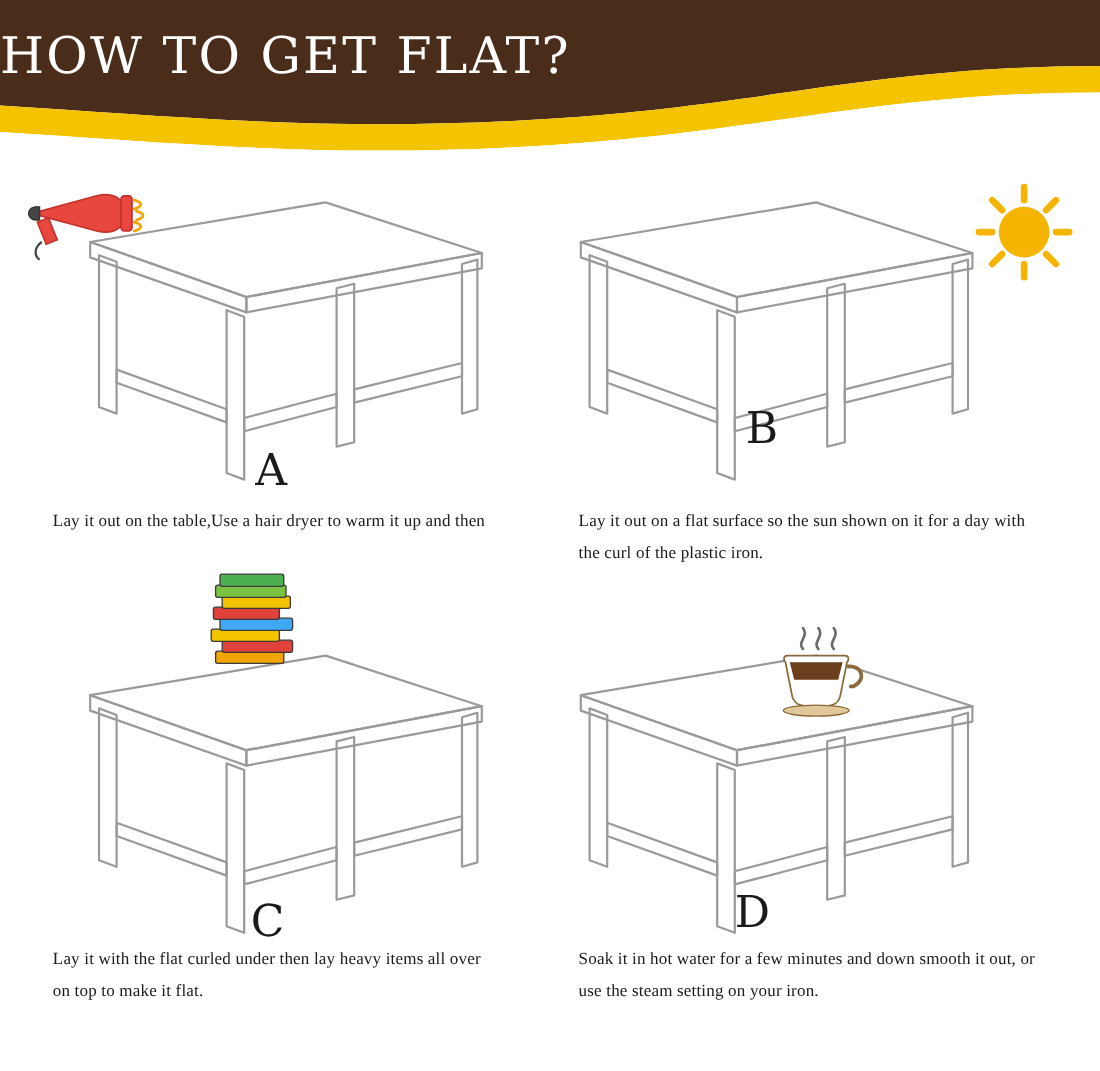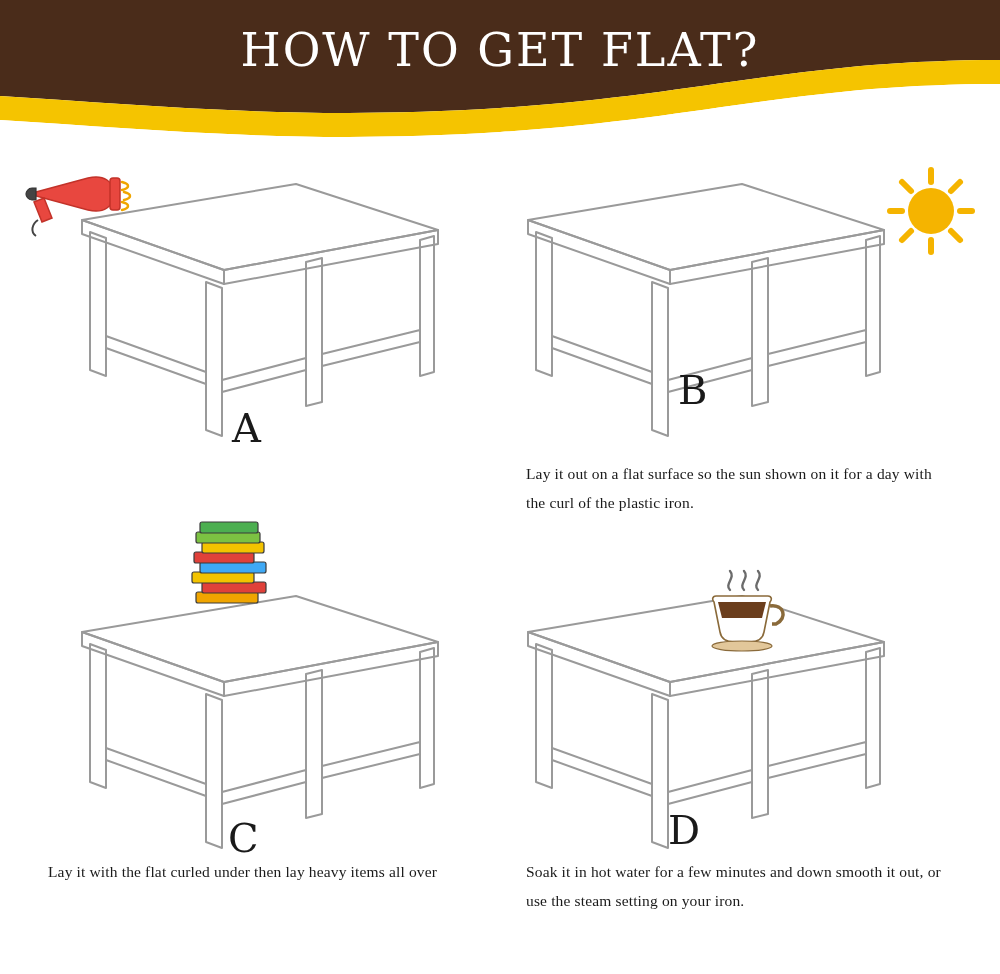--- a/index.html
+++ b/index.html
@@ -27,21 +27,21 @@
     top: 0; left: 0;
     width: 1000px;
     height: 150px;
   }
   .header-title {
     position: absolute;
     top: 0; left: 0;
     width: 1000px;
     height: 100px;
     line-height: 100px;
-    text-align: center;
+    text-align: left;
     color: #ffffff;
     font-family: "DejaVu Serif", serif;
     font-size: 46px;
     letter-spacing: 2px;
     font-weight: normal;
     white-space: nowrap;
   }
 
   
   .panels {
@@ -141,20 +141,21 @@
           <path d="M26,36 L34,56 L24,60 L16,40 Z" fill="#e8473f" stroke="#c23229" stroke-width="1.5"></path>
           <path d="M20,58 C14,62 12,70 18,74" fill="none" stroke="#444" stroke-width="2"></path>
           <path d="M104,20 C112,22 112,26 104,28" fill="none" stroke="#f0a500" stroke-width="2.5" stroke-linecap="round"></path>
           <path d="M106,30 C114,32 114,36 106,38" fill="none" stroke="#f0a500" stroke-width="2.5" stroke-linecap="round"></path>
           <path d="M104,40 C112,42 112,46 104,48" fill="none" stroke="#f0a500" stroke-width="2.5" stroke-linecap="round"></path>
         </g>
       </svg>
     </div>
     <div class="panel-letter letter-a">A</div>
     <div class="caption">
+      <span class="cap-line">Lay it out on the table,Use a hair dryer to warm it up and then</span>
     </div>
   </div>
 
   <div class="panel panel-b">
     <div class="art">
       <svg width="480" height="300" viewBox="0 0 480 300">
         <g fill="none" stroke="#9a9a9a" stroke-width="2" stroke-linejoin="round">
           <path d="M20,62 L234,26 L376,72 L162,112 Z"></path>
           <path d="M20,62 L20,76 L162,126 L162,112 Z"></path>
           <path d="M162,112 L162,126 L376,86 L376,72 Z"></path>
@@ -215,20 +216,21 @@
           <rect x="16" y="40" width="60" height="11" rx="2" fill="#e0413a"></rect>
           <rect x="24" y="30" width="62" height="11" rx="2" fill="#f3c300"></rect>
           <rect x="18" y="20" width="64" height="11" rx="2" fill="#7cc242"></rect>
           <rect x="22" y="10" width="58" height="11" rx="2" fill="#4caf50"></rect>
         </g>
       </svg>
     </div>
     <div class="panel-letter letter-c">C</div>
     <div class="caption">
       <span class="cap-line">Lay it with the flat curled under then lay heavy items all over</span>
+      <span class="cap-line">on top to make it flat.</span>
     </div>
   </div>
 
   <div class="panel panel-d">
     <div class="art">
       <svg width="480" height="300" viewBox="0 0 480 300">
         <g fill="none" stroke="#9a9a9a" stroke-width="2" stroke-linejoin="round">
           <path d="M20,62 L234,26 L376,72 L162,112 Z"></path>
           <path d="M20,62 L20,76 L162,126 L162,112 Z"></path>
           <path d="M162,112 L162,126 L376,86 L376,72 Z"></path>

